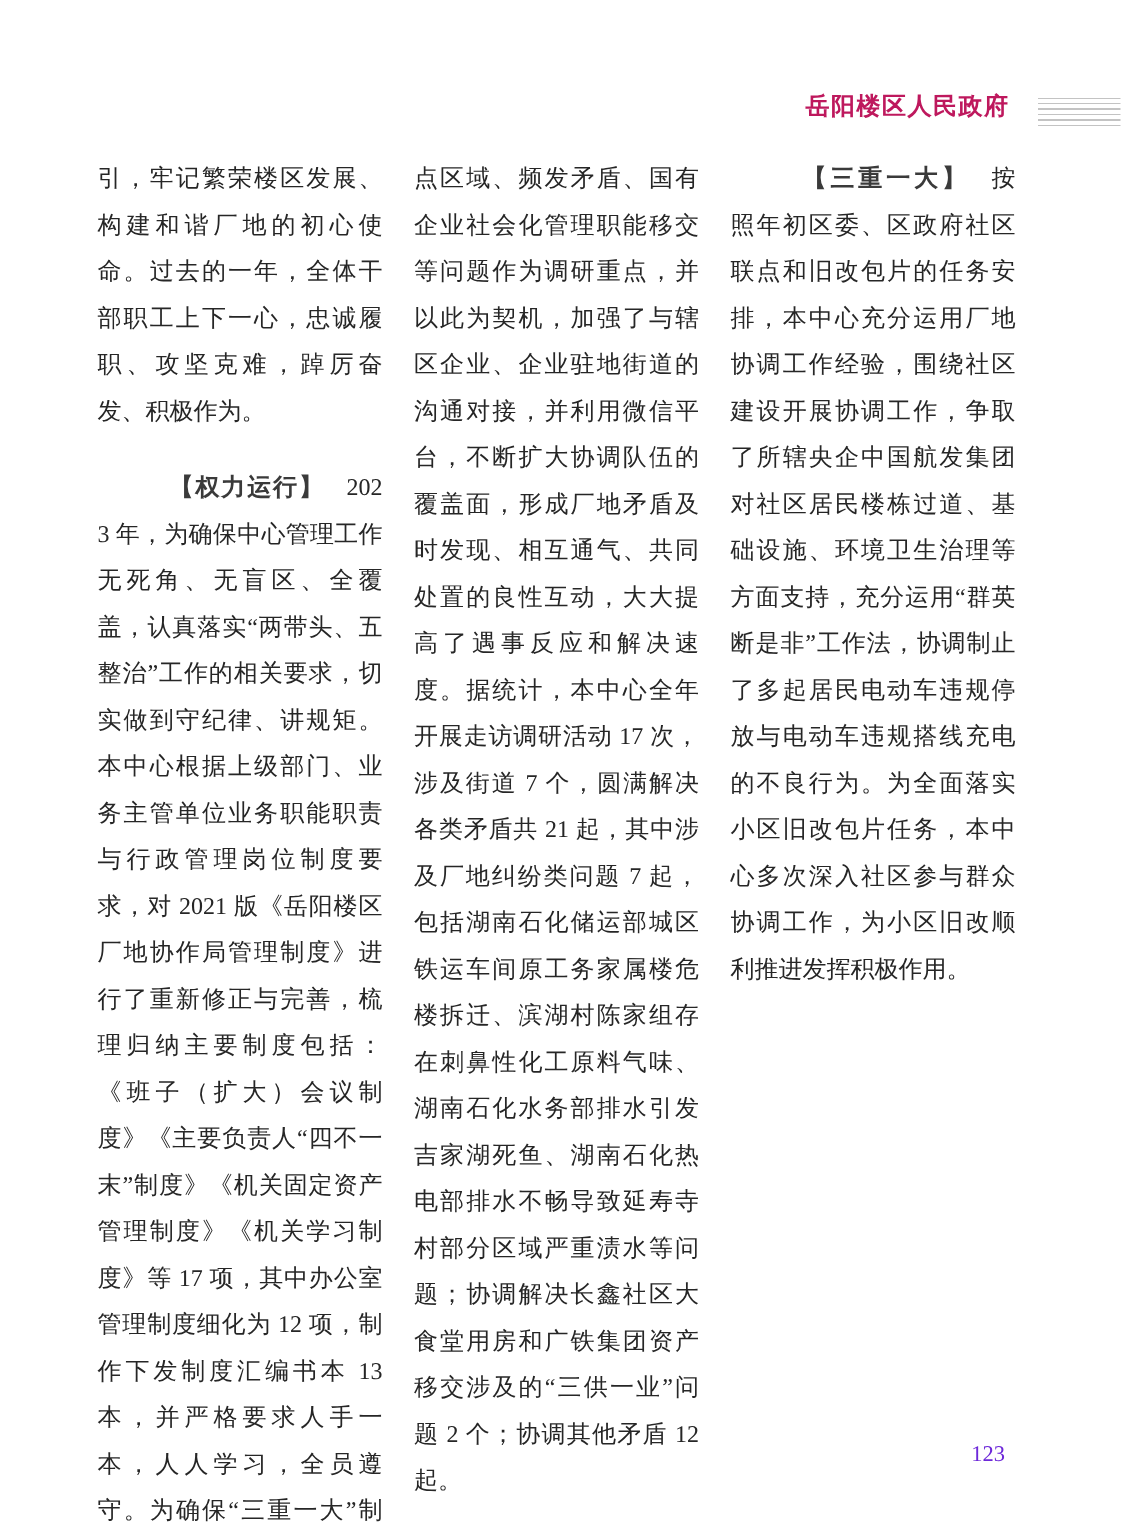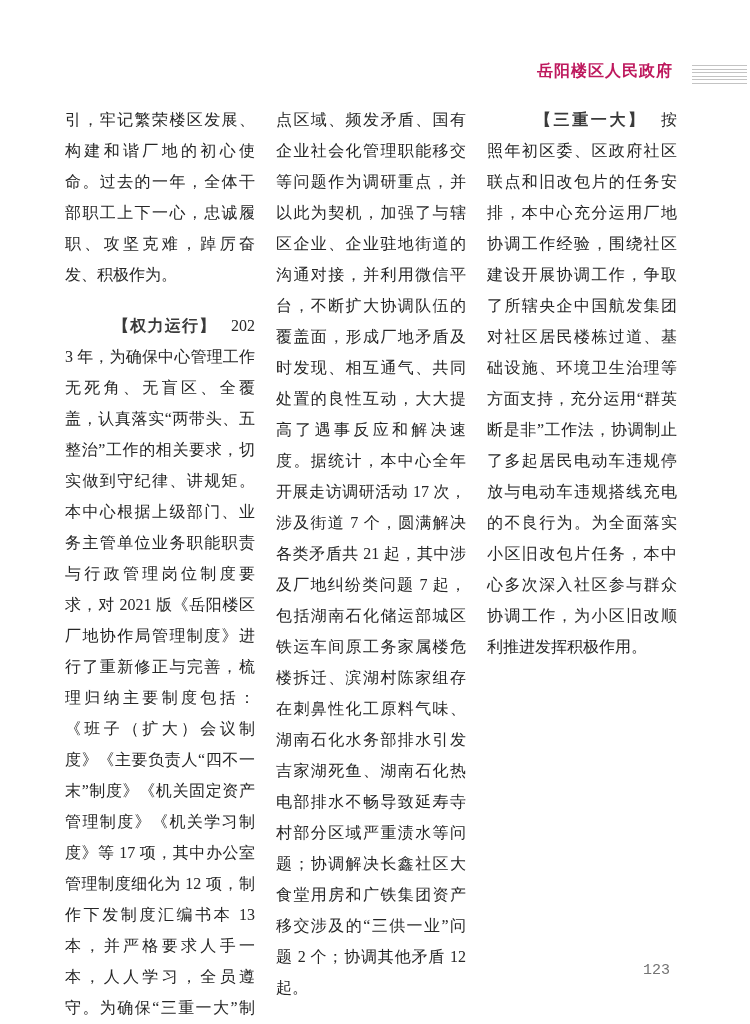--- a/index.html
+++ b/index.html
@@ -67,22 +67,22 @@
     margin-right: 0.9em;
     letter-spacing: 0.5px;
     margin-left: 48px;
   }
   
   .page-number {
     position: absolute;
     top: 962px;
     right: 80px;
     font-size: 15px;
-    color: #737373;
-    font-family: Liberation Mono, monospace;
+    color: #6d28d9;
+    font-family: Liberation Serif, serif;
   }
 </style>
 </head>
 <body>
 
 <div class="page">
 
   <header>
     <span class="header-title">岳阳楼区人民政府</span>
     <span class="header-lines"></span>

